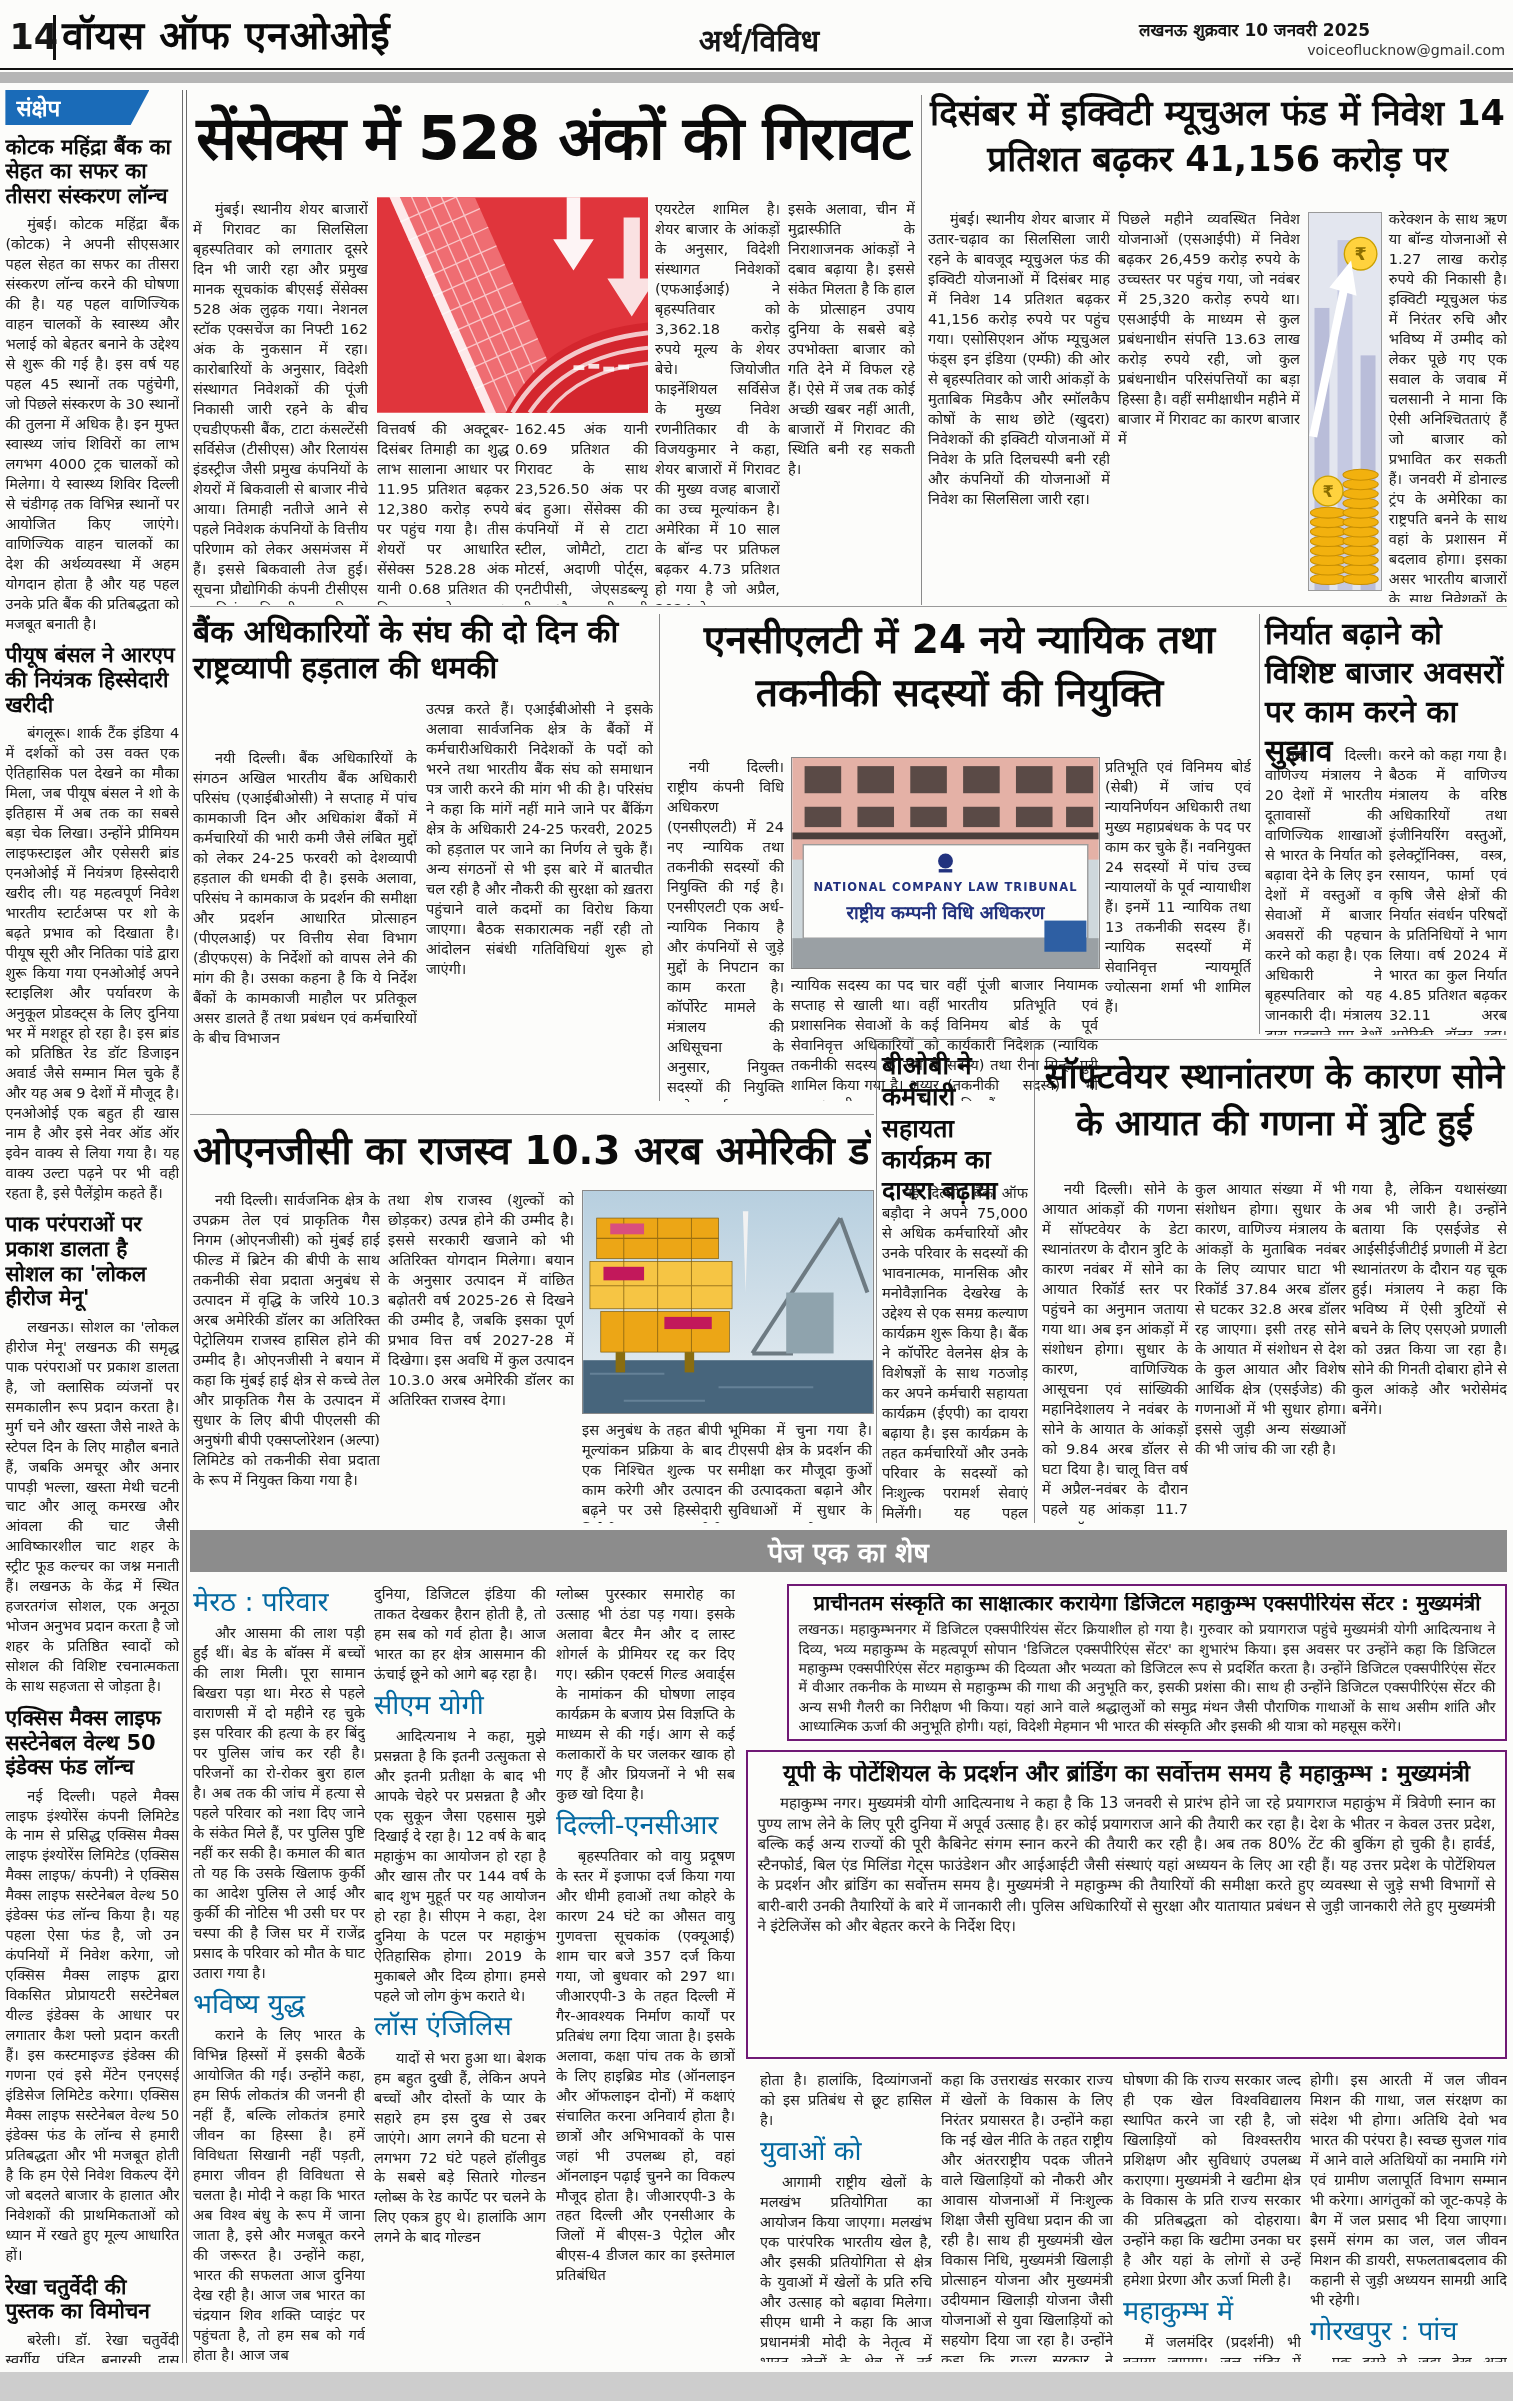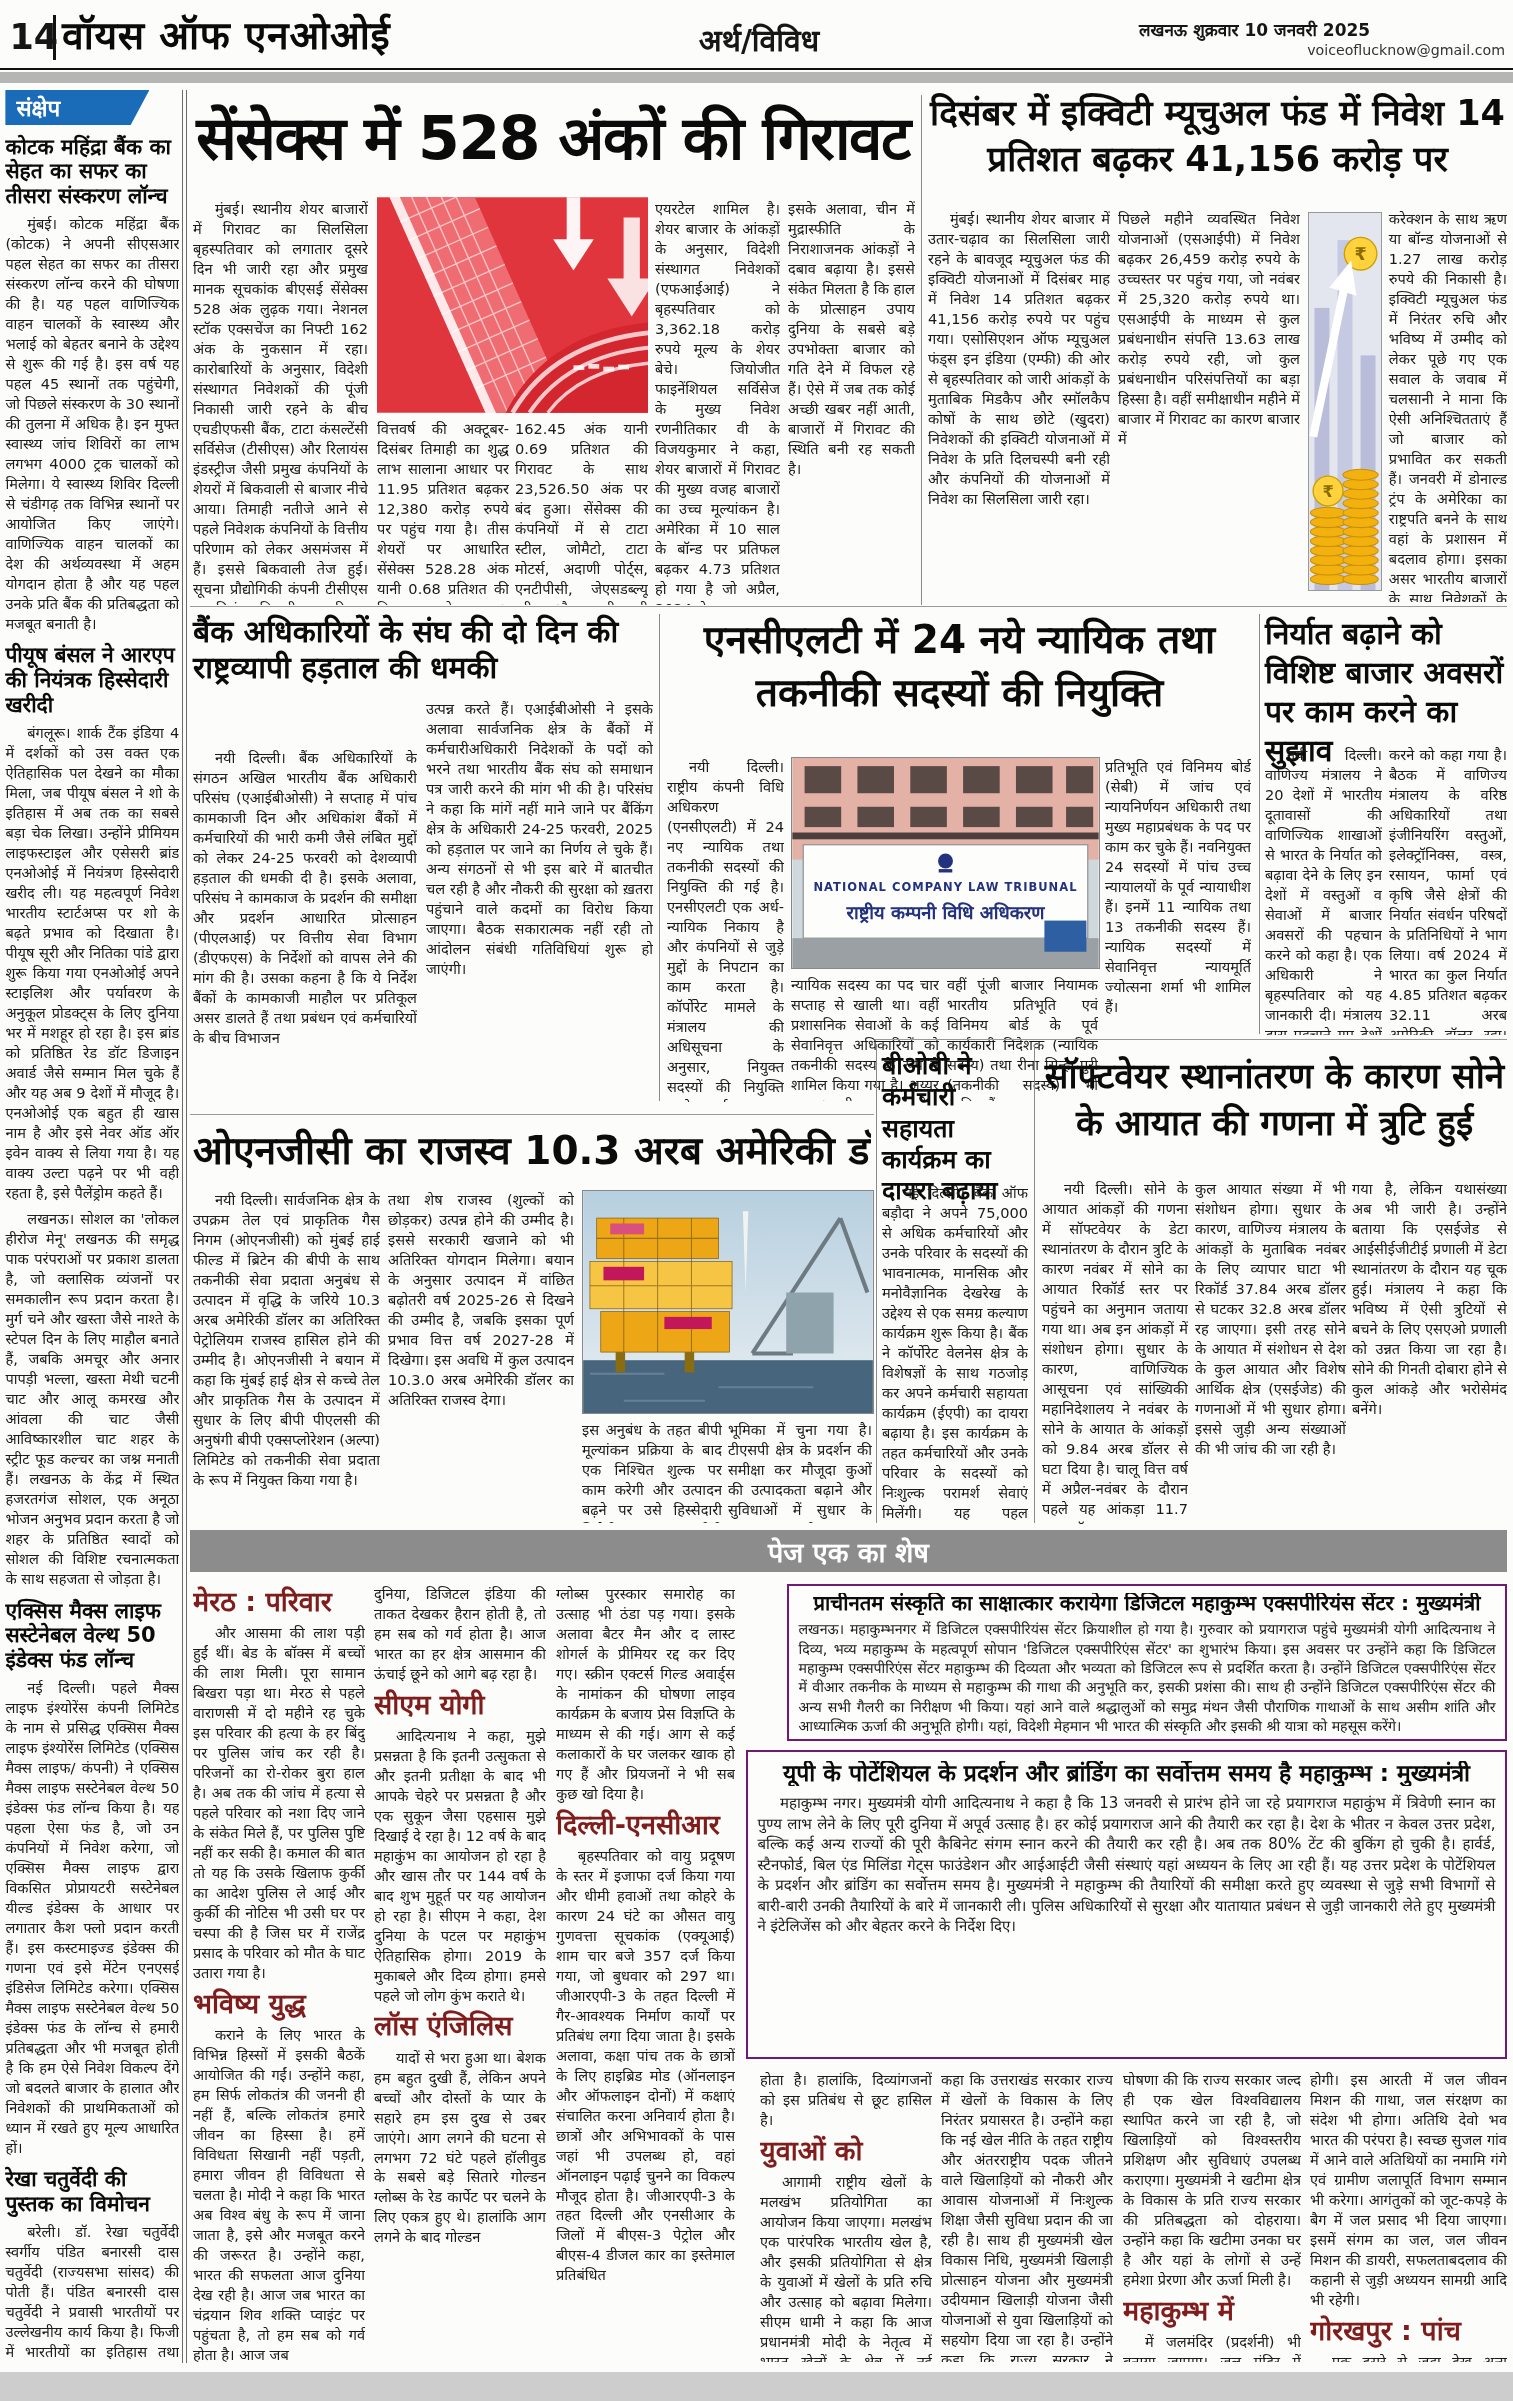--- a/index.html
+++ b/index.html
@@ -4,21 +4,21 @@
 <style>
   html,body{margin:0;padding:0;background:#888;}
   .page{position:relative;width:1514px;height:2401px;background:#fcfcfa;margin:0 auto;
         font-family:"DejaVu Sans","Liberation Sans",sans-serif;color:#161616;overflow:hidden;}
   .abs{position:absolute;}
   .bt{font-size:14.6px;line-height:1.37;text-align:justify;color:#1a1a1a;margin:0 0 6.8px 0;}
   .ind{text-indent:1.5em;}
   .col{overflow:hidden;}
   .hl{font-weight:700;color:#0b0b0b;line-height:1.08;margin:0;}
   .center{text-align:center;}
-  .subhead{font-size:27px;font-weight:700;color:#7f1d1d;line-height:1.05;margin:4.1px 0 6.8px 0;}
+  .subhead{font-size:27px;font-weight:400;color:#0369a1;line-height:1.05;margin:4.1px 0 6.8px 0;}
   .briefhead{font-size:21px;font-weight:700;color:#0b0b0b;line-height:1.18;margin:9.5px 0 5.4px 0;}
   .rule-h{background:#999;height:1.4px;}
   .rule-v{border-left:0.7px solid #8a8a8a;width:0;}
   .dbl-v{width:2.7px;border-left:1.4px solid #6a6a6a;border-right:0.7px solid #6a6a6a;}
   .bandbar{background:#8c8c8c;color:#fff;font-weight:700;display:flex;align-items:center;justify-content:center;}
   .boxed{border:2px solid #701a75;background:#fdfdfb;padding:6.8px 9.5px;box-sizing:border-box;overflow:hidden;}
   .masthead-name{font-weight:800;color:#0a0a0a;letter-spacing:0.7px;}
   .badge{background:#1a6bb8;color:#fff;font-weight:700;display:flex;align-items:center;
          clip-path:polygon(0 0,100% 0,87% 100%,0 100%);}
   .photo{display:block;}
@@ -42,20 +42,21 @@
     </div>
     <div>
       <h3 class="briefhead">कोटक महिंद्रा बैंक का सेहत का सफर का तीसरा संस्करण लॉन्च</h3>
       <p class="bt ind">मुंबई। कोटक महिंद्रा बैंक (कोटक) ने अपनी सीएसआर पहल सेहत का सफर का तीसरा संस्करण लॉन्च करने की घोषणा की है। यह पहल वाणिज्यिक वाहन चालकों के स्वास्थ्य और भलाई को बेहतर बनाने के उद्देश्य से शुरू की गई है। इस वर्ष यह पहल 45 स्थानों तक पहुंचेगी, जो पिछले संस्करण के 30 स्थानों की तुलना में अधिक है। इन मुफ्त स्वास्थ्य जांच शिविरों का लाभ लगभग 4000 ट्रक चालकों को मिलेगा। ये स्वास्थ्य शिविर दिल्ली से चंडीगढ़ तक विभिन्न स्थानों पर आयोजित किए जाएंगे। वाणिज्यिक वाहन चालकों का देश की अर्थव्यवस्था में अहम योगदान होता है और यह पहल उनके प्रति बैंक की प्रतिबद्धता को मजबूत बनाती है।</p>
     </div>
     <div>
       <h3 class="briefhead">पीयूष बंसल ने आरएप की नियंत्रक हिस्सेदारी खरीदी</h3>
       <p class="bt ind">बंगलूरू। शार्क टैंक इंडिया 4 में दर्शकों को उस वक्त एक ऐतिहासिक पल देखने का मौका मिला, जब पीयूष बंसल ने शो के इतिहास में अब तक का सबसे बड़ा चेक लिखा। उन्होंने प्रीमियम लाइफस्टाइल और एसेसरी ब्रांड एनओओई में नियंत्रण हिस्सेदारी खरीद ली। यह महत्वपूर्ण निवेश भारतीय स्टार्टअप्स पर शो के बढ़ते प्रभाव को दिखाता है। पीयूष सूरी और नितिका पांडे द्वारा शुरू किया गया एनओओई अपने स्टाइलिश और पर्यावरण के अनुकूल प्रोडक्ट्स के लिए दुनिया भर में मशहूर हो रहा है। इस ब्रांड को प्रतिष्ठित रेड डॉट डिजाइन अवार्ड जैसे सम्मान मिल चुके हैं और यह अब 9 देशों में मौजूद है। एनओओई एक बहुत ही खास नाम है और इसे नेवर ऑड ऑर इवेन वाक्य से लिया गया है। यह वाक्य उल्टा पढ़ने पर भी वही रहता है, इसे पैलेंड्रोम कहते हैं।</p>
     </div>
     <div>
+      <h3 class="briefhead">पाक परंपराओं पर प्रकाश डालता है सोशल का 'लोकल हीरोज मेनू'</h3>
       <p class="bt ind">लखनऊ। सोशल का 'लोकल हीरोज मेनू' लखनऊ की समृद्ध पाक परंपराओं पर प्रकाश डालता है, जो क्लासिक व्यंजनों पर समकालीन रूप प्रदान करता है। मुर्ग चने और खस्ता जैसे नाश्ते के स्टेपल दिन के लिए माहौल बनाते हैं, जबकि अमचूर और अनार पापड़ी भल्ला, खस्ता मेथी चटनी चाट और आलू कमरख और आंवला की चाट जैसी आविष्कारशील चाट शहर के स्ट्रीट फूड कल्चर का जश्न मनाती हैं। लखनऊ के केंद्र में स्थित हजरतगंज सोशल, एक अनूठा भोजन अनुभव प्रदान करता है जो शहर के प्रतिष्ठित स्वादों को सोशल की विशिष्ट रचनात्मकता के साथ सहजता से जोड़ता है।</p>
     </div>
     <div>
       <h3 class="briefhead">एक्सिस मैक्स लाइफ सस्टेनेबल वेल्थ 50 इंडेक्स फंड लॉन्च</h3>
       <p class="bt ind">नई दिल्ली। पहले मैक्स लाइफ इंश्योरेंस कंपनी लिमिटेड के नाम से प्रसिद्ध एक्सिस मैक्स लाइफ इंश्योरेंस लिमिटेड (एक्सिस मैक्स लाइफ/ कंपनी) ने एक्सिस मैक्स लाइफ सस्टेनेबल वेल्थ 50 इंडेक्स फंड लॉन्च किया है। यह पहला ऐसा फंड है, जो उन कंपनियों में निवेश करेगा, जो एक्सिस मैक्स लाइफ द्वारा विकसित प्रोप्रायटरी सस्टेनेबल यील्ड इंडेक्स के आधार पर लगातार कैश फ्लो प्रदान करती हैं। इस कस्टमाइज्ड इंडेक्स की गणना एवं इसे मेंटेन एनएसई इंडिसेज लिमिटेड करेगा। एक्सिस मैक्स लाइफ सस्टेनेबल वेल्थ 50 इंडेक्स फंड के लॉन्च से हमारी प्रतिबद्धता और भी मजबूत होती है कि हम ऐसे निवेश विकल्प देंगे जो बदलते बाजार के हालात और निवेशकों की प्राथमिकताओं को ध्यान में रखते हुए मूल्य आधारित हों।</p>
     </div>
     <div>
       <h3 class="briefhead">रेखा चतुर्वेदी की पुस्तक का विमोचन</h3>
       <p class="bt ind">बरेली। डॉ. रेखा चतुर्वेदी स्वर्गीय पंडित बनारसी दास चतुर्वेदी (राज्यसभा सांसद) की पोती हैं। पंडित बनारसी दास चतुर्वेदी ने प्रवासी भारतीयों पर उल्लेखनीय कार्य किया है। फिजी में भारतीयों का इतिहास तथा उनका जीवन (1879-1947) भारतीय गिरमिटिया मजदूरों के जीवन और उनके संघर्षों पर गहन अंतर्दृष्टि प्रदान करती है। डॉ. रेखा चतुर्वेदी ने अपनी पीएचडी शोध पर आधारित पुस्तक फिजी में भारतीयों का इतिहास तथा उनका जीवन (1879-1947) का विमोचन प्रवासी भारतीय दिवस के शुभ अवसर पर किया। यह पुस्तक भारतीय प्रवासी समाज के बलिदानों को पहचानने और उनकी कहानियों को आने वाली पीढ़ियों के लिए संजोने का आह्वान भी करती है। यह भारत के औपनिवेशिक इतिहास का एक दर्दनाक और शर्मनाक हिस्सा है।</p>
     </div>

